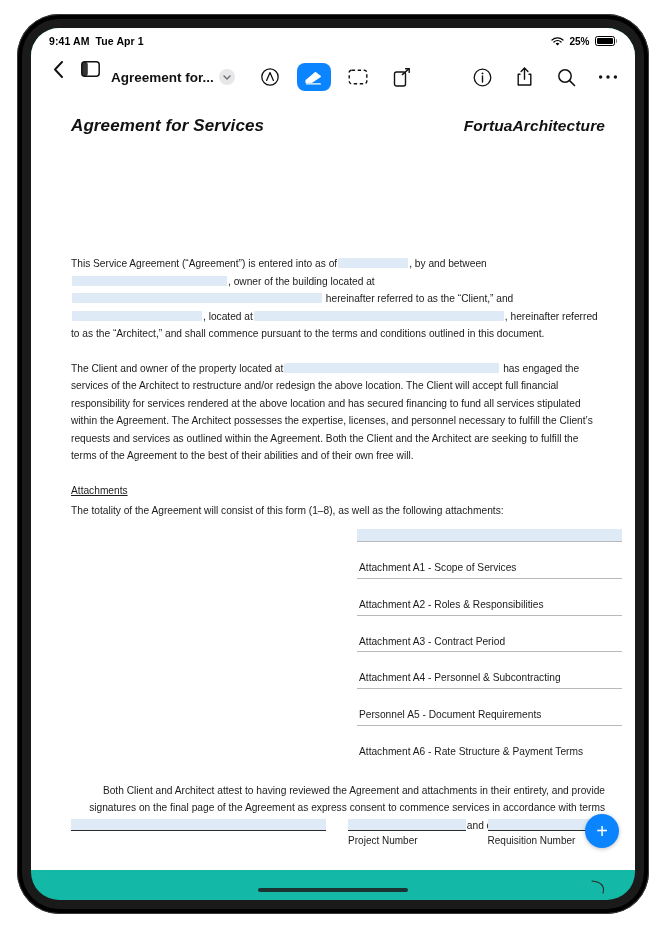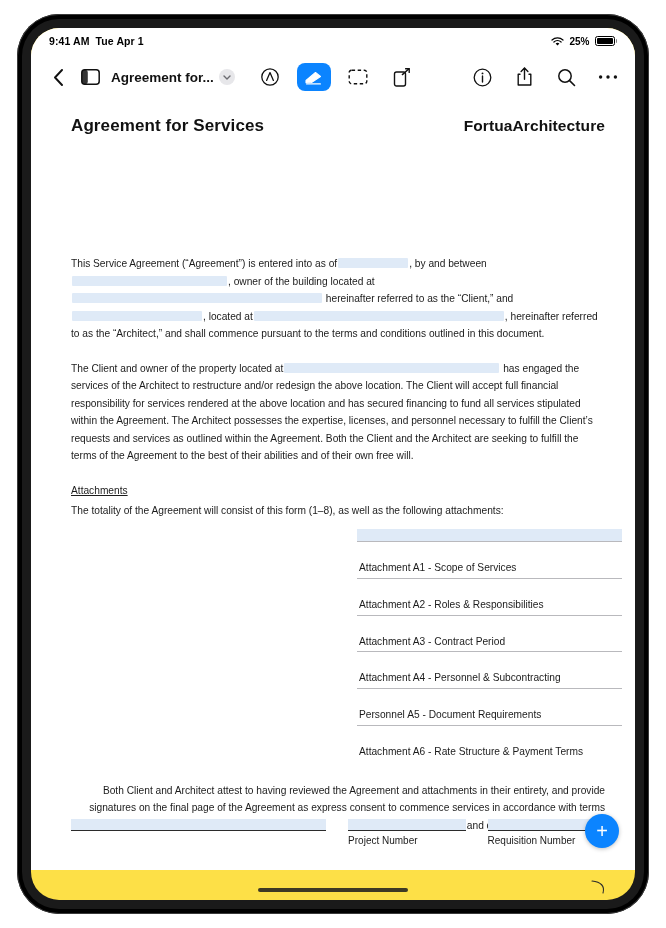--- a/index.html
+++ b/index.html
@@ -32,21 +32,21 @@
     border-radius: 37px;
     background: #1a1a1a;
   }
   #screen {
     position: absolute;
     left: 14px;
     top: 14px;
     width: 604px;
     height: 872px;
     border-radius: 28px;
-    background: #fde047;
+    background: #14b8a6;
     overflow: hidden;
   }
 
   
   #status-bar {
     position: absolute;
     left: 0; top: 0;
     width: 604px;
     height: 26px;
     background: #ffffff;
@@ -84,21 +84,20 @@
   }
 
   
   #toolbar {
     position: absolute;
     left: 0; top: 26px;
     width: 604px;
     height: 46px;
     background: #ffffff;
     display: flex;
-    align-items: center;
     padding: 0 12px;
     box-sizing: border-box;
     gap: 2px;
   }
   .tb-btn {
     width: 30px; height: 30px;
     display: flex; align-items: center; justify-content: center;
     border-radius: 7px;
     color: #0a0a0a;
     cursor: pointer;
@@ -149,20 +148,21 @@
     background: #ffffff;
     overflow: hidden;
   }
   #doc-header {
     position: absolute;
     left: 40px; right: 30px;
     top: 16px;
     display: flex;
     align-items: baseline;
     justify-content: space-between;
+    font-style: italic;
   }
   #doc-title {
     font-size: 17px;
     font-weight: 700;
     color: #111;
     letter-spacing: .1px;
   }
   #doc-brand {
     font-size: 15.5px;
     font-weight: 700;

